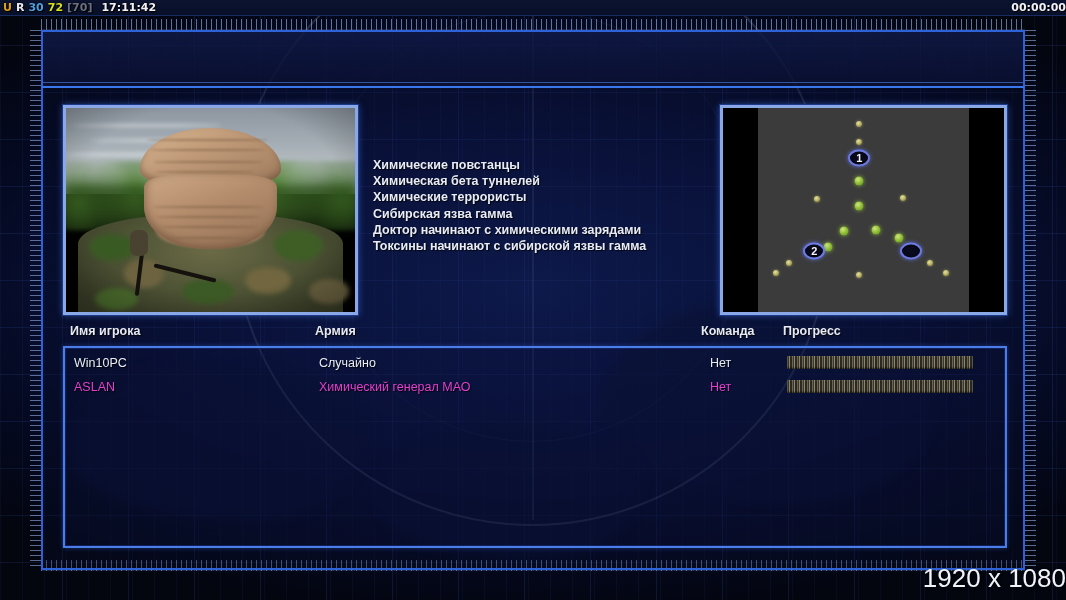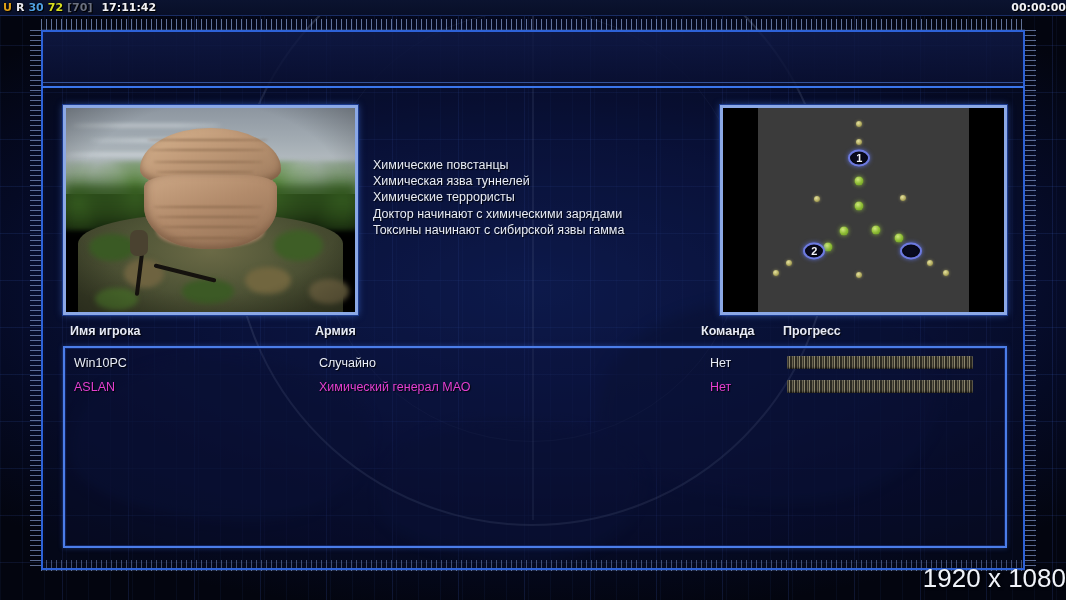--- a/index.html
+++ b/index.html
@@ -261,21 +261,21 @@
 
   
   .info-list {
     position: absolute; left: 310px; top: 52px;
     width: 310px;
   }
   .info-line {
     font-size: 12.5px;
     line-height: 16.2px;
     color: #e8ecf6;
-    font-weight: normal;
+    font-weight: bold;
     text-shadow: 1px 1px 1px rgba(0,0,0,0.85);
     white-space: nowrap;
   }
 
   
   .minimap-frame {
     position: absolute; right: 0; top: 0;
     width: 287px; height: 210px;
     border: 3px solid #8ba8e6;
     box-shadow: 0 0 0 1px #1b3a8e, 0 0 7px rgba(70,120,230,0.6);
@@ -468,22 +468,23 @@
             <div class="p-strap" style="left:25%;top:66%;width:4px;height:26%;transform:rotate(7deg);"></div>
             <div class="p-strap" style="left:30%;top:80%;width:22%;height:4px;transform:rotate(14deg);"></div>
             <div class="p-strap" style="left:22%;top:60%;width:18px;height:26px;border-radius:7px;background:#4a4230;"></div>
 
             <div class="p-vignette"></div>
           </div>
         </div>
 
         <div class="info-list">
           <div class="info-line">Химические повстанцы</div>
-          <div class="info-line">Химическая язва туннелей</div>
+          <div class="info-line">Химическая бета туннелей</div>
           <div class="info-line">Химические террористы</div>
+          <div class="info-line">Сибирская язва гамма</div>
           <div class="info-line">Доктор начинают с химическими зарядами</div>
           <div class="info-line">Токсины начинают с сибирской язвы гамма</div>
         </div>
 
         <div class="minimap-frame">
           <div class="minimap-terrain"></div>
           <div id="mm-layer" style="position:absolute;inset:0;">
               <div class="mm-dot small" style="left: 48.5%; top: 8%;"></div>
               <div class="mm-dot small" style="left: 48.5%; top: 16.5%;"></div>
               <div class="mm-dot big" style="left: 48.5%; top: 36%;"></div>

